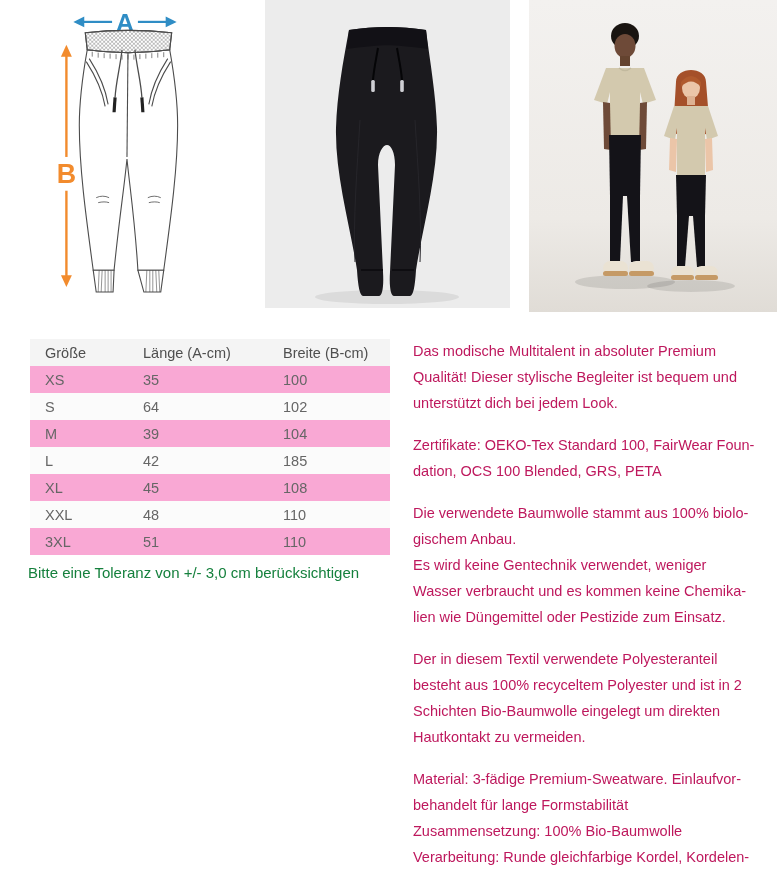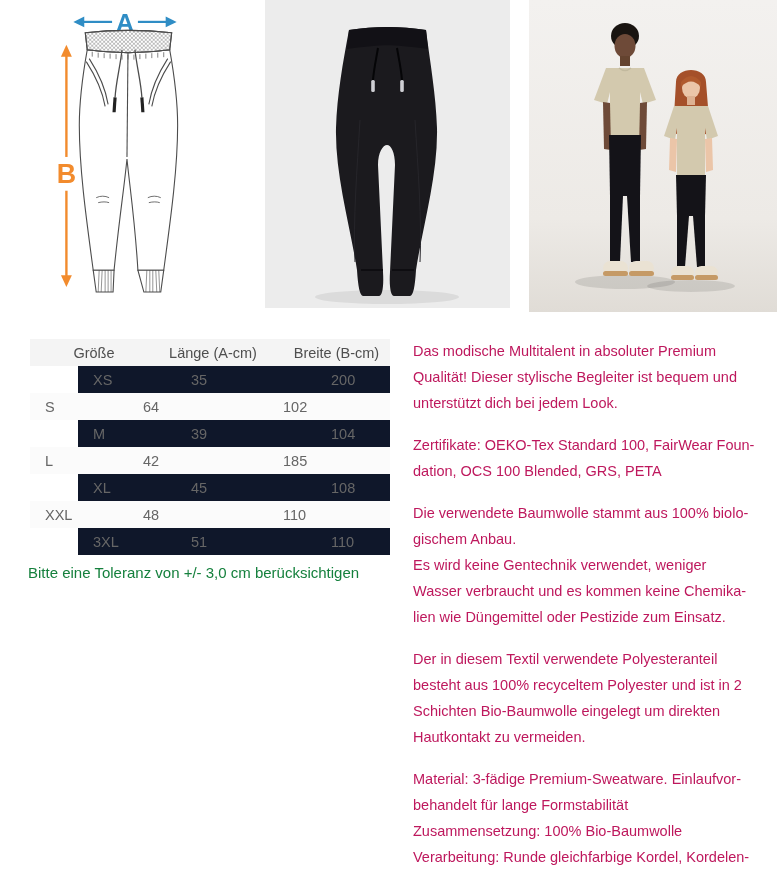--- a/index.html
+++ b/index.html
@@ -9,24 +9,24 @@
   
   .diagram-box { position:absolute; left:52px; top:6px; width:145px; height:290px; }
   .flat-photo-box { position:absolute; left:265px; top:0; width:245px; height:308px; }
   .models-photo-box { position:absolute; left:529px; top:0; width:248px; height:312px; }
   .imgsvg { display:block; width:100%; height:100%; }
 
   
   .size-table { position:absolute; left:30px; top:339px; width:360px; font-size:14.5px; }
   .trow { display:grid; grid-template-columns:113px 140px 1fr; height:27px; align-items:center; }
   .trow.head { background:#f4f4f4; color:#4f4f4f; }
-  .trow.shade { background:#0f172a;margin-left:48px; }
+  .trow.shade { background:#f9a8d4; }
   .trow.light { background:#fbfbfb; }
   .trow .cell { color:#666666; }
-  .trow.head .cell { color:#4f4f4f;text-align:center; }
+  .trow.head .cell { color:#4f4f4f; }
   .cell.c1 { padding-left:15px; }
 
   .tolerance { position:absolute; left:28px; top:564px; font-size:15px; color:#15803d; }
 
   
   .description { position:absolute; left:413px; top:338px; width:362px; font-size:14.5px;
                  line-height:26px; color:#be185d; }
   .description p { white-space:pre-line; margin:0 0 16px 0; }
 
   
@@ -156,21 +156,21 @@
 
   <div class="size-table">
     <div class="trow head">
       <div class="cell c1">Größe</div>
       <div class="cell">Länge (A-cm)</div>
       <div class="cell">Breite (B-cm)</div>
     </div>
     <div class="trow shade">
       <div class="cell c1">XS</div>
       <div class="cell">35</div>
-      <div class="cell">200</div>
+      <div class="cell">100</div>
     </div>
     <div class="trow light">
       <div class="cell c1">S</div>
       <div class="cell">64</div>
       <div class="cell">102</div>
     </div>
     <div class="trow shade">
       <div class="cell c1">M</div>
       <div class="cell">39</div>
       <div class="cell">104</div>

